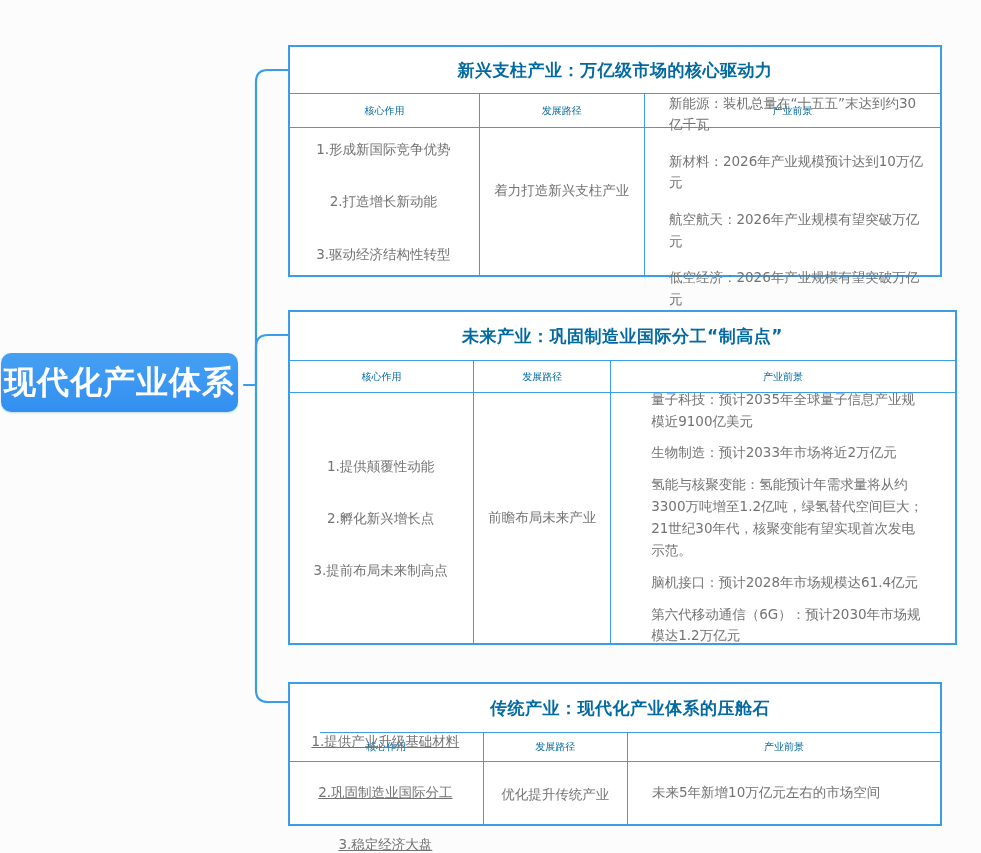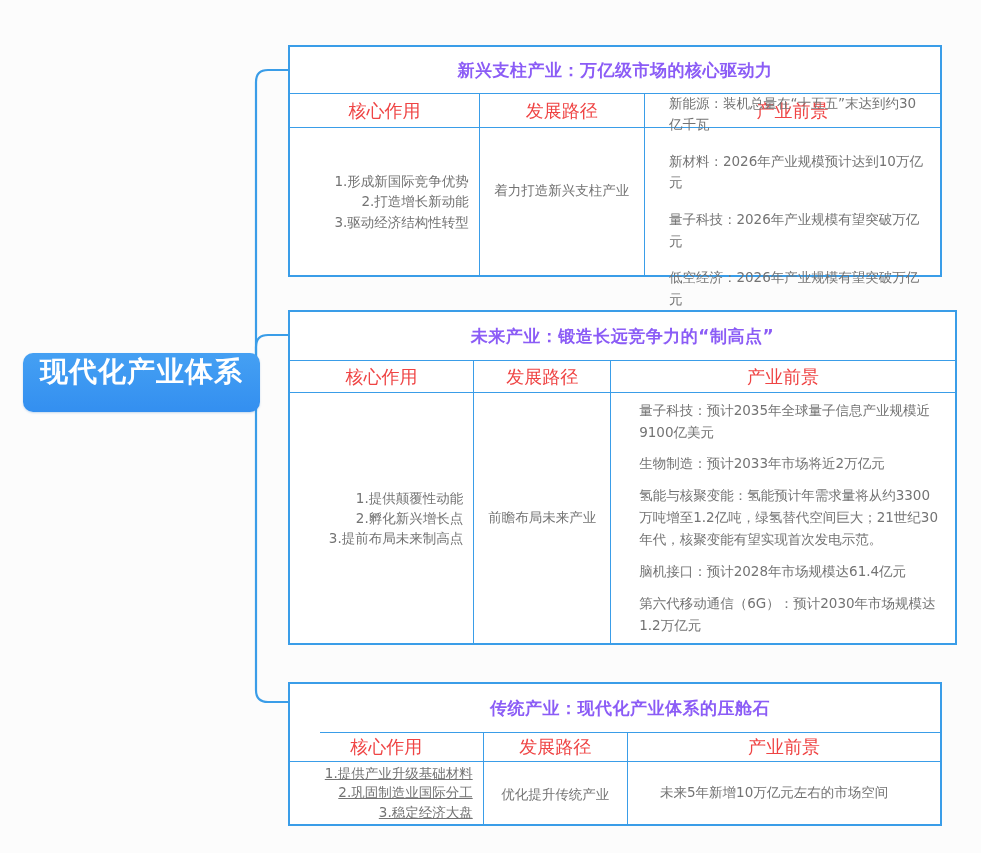--- a/index.html
+++ b/index.html
@@ -8,91 +8,91 @@
     background:#fcfcfc;
     font-family:"DejaVu Sans","Liberation Sans",sans-serif;
     position:relative;
     color:#2f2f2f;
   }
   .canvas{position:absolute;inset:0;width:981px;height:853px;}
   svg.connectors{position:absolute;left:0;top:0;pointer-events:none;}
 
   
   .root-node{
-    position:absolute;left:23px;top:353px;width:237px;height:59px;
+    position:absolute;left:1px;top:353px;width:237px;height:59px;
     background:linear-gradient(180deg,#45a0f3,#338ff0);
     border-radius:10px;
-    display:flex;justify-content:center;
-    color:#ffffff;font-size:28px;font-weight:bold;letter-spacing:1px;
+    display:flex;align-items:center;justify-content:center;
+    color:#ffffff;font-size:32px;font-weight:bold;letter-spacing:1px;
     box-shadow:0 1px 2px rgba(40,120,200,.25);
   }
 
   
   .ind-table{
     position:absolute;left:288px;
     background:#ffffff;
     border:2px solid #3a9de8;
     box-sizing:border-box;
     display:flex;flex-direction:column;
   }
   .t1{top:45px;width:654px;height:232px;}
   .t2{top:310px;width:669px;height:335px;}
   .t3{top:682px;width:654px;height:144px;}
 
   .t-title{
     display:flex;align-items:center;justify-content:center;
-    font-weight:bold;font-size:17px;color:#8b5cf6;
+    font-weight:bold;font-size:17px;color:#0369a1;
     border-bottom:1.5px solid #3a9de8;
     flex:0 0 auto;letter-spacing:.5px;
   }
   .t1 .t-title{height:46px;}
   .t2 .t-title{height:48px;}
   .t3 .t-title{height:48px;margin-left:30px;}
 
   .t-head{display:grid;flex:0 0 auto;border-bottom:1.5px solid #3a9de8;}
   .t-body{display:grid;flex:1 1 auto;min-height:0;}
   .t1 .t-head,.t1 .t-body{grid-template-columns:29.2% 25.4% 45.4%;}
   .t2 .t-head,.t2 .t-body{grid-template-columns:27.7% 20.6% 51.7%;}
   .t3 .t-head,.t3 .t-body{grid-template-columns:29.8% 22.2% 48.0%;}
   .t1 .t-head{height:33px;}
   .t2 .t-head{height:31px;}
   .t3 .t-head{height:28px;}
 
   .hc{
     display:flex;align-items:center;justify-content:center;
-    font-size:18px;color:#ef4444;
+    font-size:10px;color:#0369a1;
     border-right:1.5px solid #3a9de8;
     text-align:right;
   }
   .hc:last-child{border-right:none;}
 
   .bc{
     border-right:1.5px solid #3a9de8;
     box-sizing:border-box;
     font-size:13.5px;color:#737373;
     display:flex;flex-direction:column;justify-content:center;
     padding:8px 10px;
     min-height:0;
   }
   .bc:last-child{border-right:none;}
 
-  .core{align-items:flex-end;line-height:1.5;padding-left:8px;}
+  .core{align-items:center;line-height:1.5;padding-left:8px;gap:32px;}
   .t3 .core{line-height:1.44;font-size:13.5px;padding-top:2px;padding-bottom:2px;text-decoration:underline;}
   .core div{white-space:nowrap;}
 
   .path-cell{align-items:center;text-align:center;}
   .t1 .path-cell{padding-bottom:30px;}
   .t2 .path-cell{}
   .t3 .path-cell{padding-bottom:4px;}
 
   .prospects{align-items:flex-start;padding-left:24px;padding-right:12px;}
   .pline{line-height:1.6;}
   .t1 .pline{margin:7.5px 0;}
-  .t2 .pline{margin:5px 4px;line-height:1.62;}
-  .t3 .pline{margin:8px;}
+  .t2 .pline{margin:5px 16px;line-height:1.62;}
+  .t3 .pline{margin:0;}
 </style>
 </head>
 <body>
 
 <div class="canvas">
 
   <svg class="connectors" width="981" height="853" viewBox="0 0 981 853">
     <path d="M244 385 H256" stroke="#3a9de8" stroke-width="2.2" fill="none" stroke-linecap="round"></path>
     <path d="M256 385 V82 Q256 70 268 70 H290" stroke="#3a9de8" stroke-width="2.2" fill="none" stroke-linecap="round"></path>
     <path d="M256 385 V347 Q256 335 268 335 H290" stroke="#3a9de8" stroke-width="2.2" fill="none" stroke-linecap="round"></path>
@@ -115,28 +115,28 @@
         <div>1.形成新国际竞争优势</div>
         <div>2.打造增长新动能</div>
         <div>3.驱动经济结构性转型</div>
       </div>
       <div class="bc path-cell">
         <span>着力打造新兴支柱产业</span>
       </div>
       <div class="bc prospects">
         <div class="pline">新能源：装机总量在“十五五”末达到约30亿千瓦</div>
         <div class="pline">新材料：2026年产业规模预计达到10万亿元</div>
-        <div class="pline">量子科技：2026年产业规模有望突破万亿元</div>
+        <div class="pline">航空航天：2026年产业规模有望突破万亿元</div>
         <div class="pline">低空经济：2026年产业规模有望突破万亿元</div>
       </div>
     </div>
   </div>
 
   <div class="ind-table t2">
-    <div class="t-title">未来产业：锻造长远竞争力的“制高点”</div>
+    <div class="t-title">未来产业：巩固制造业国际分工“制高点”</div>
     <div class="t-head">
       <div class="hc">核心作用</div>
       <div class="hc">发展路径</div>
       <div class="hc">产业前景</div>
     </div>
     <div class="t-body">
       <div class="bc core">
         <div>1.提供颠覆性动能</div>
         <div>2.孵化新兴增长点</div>
         <div>3.提前布局未来制高点</div>

